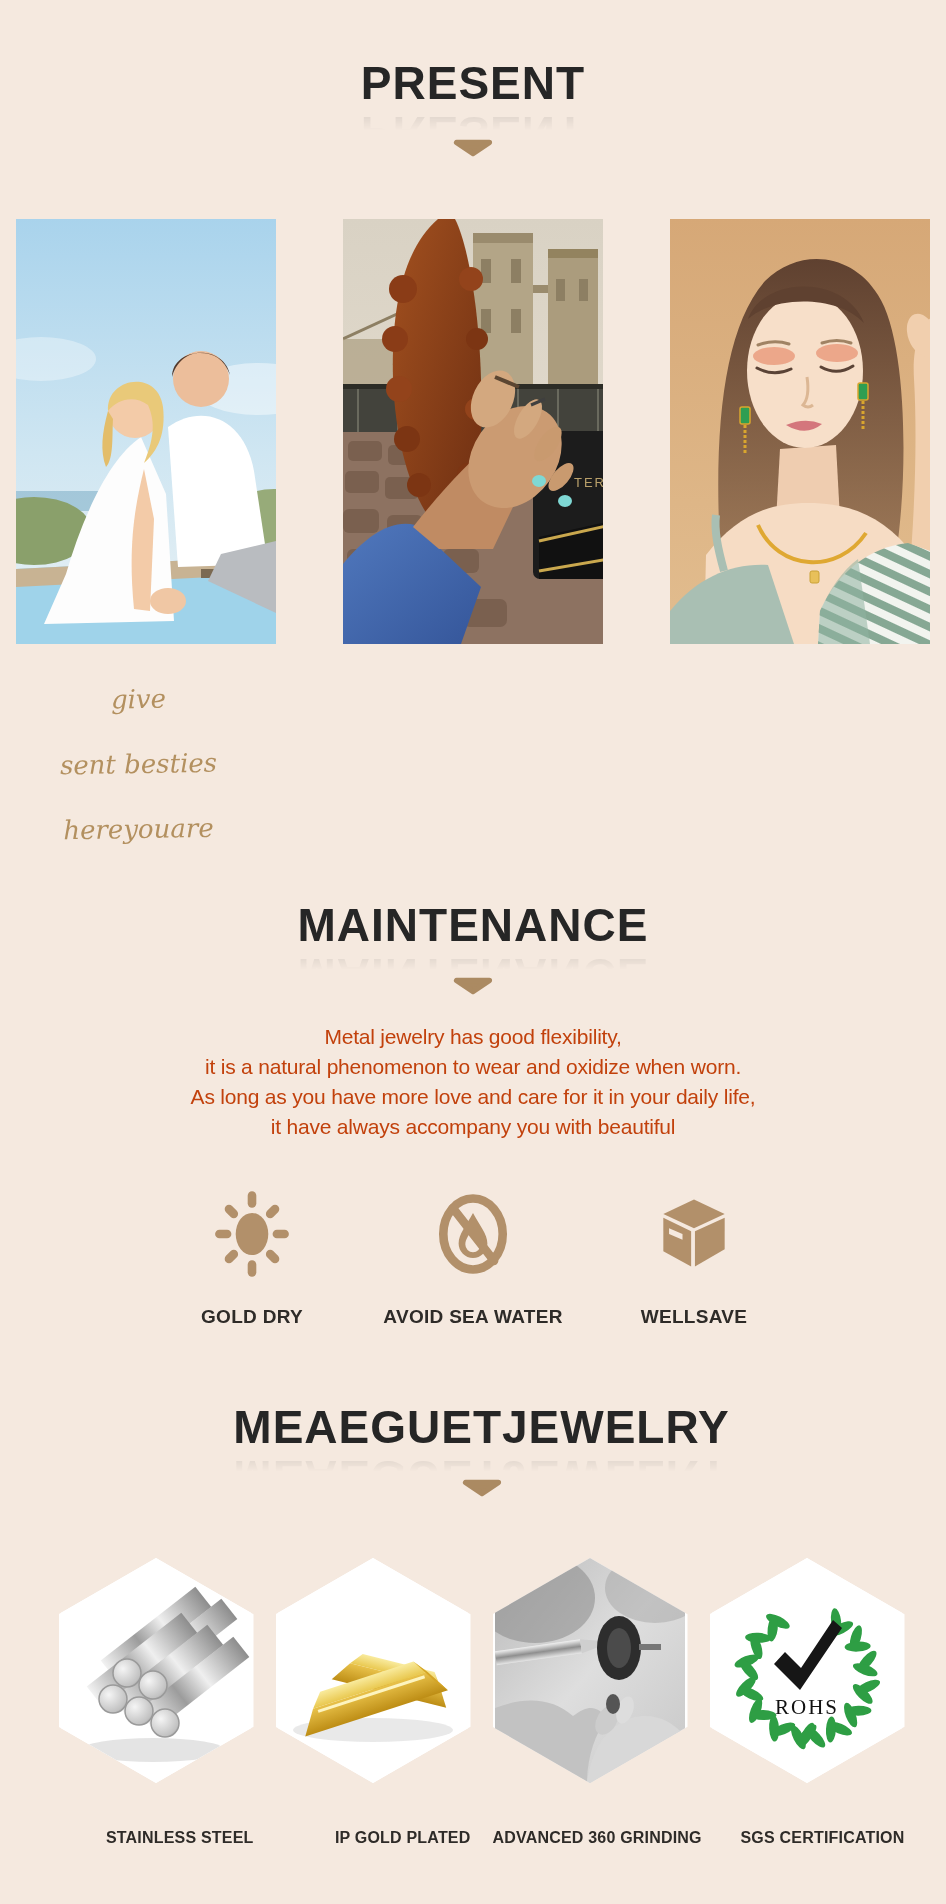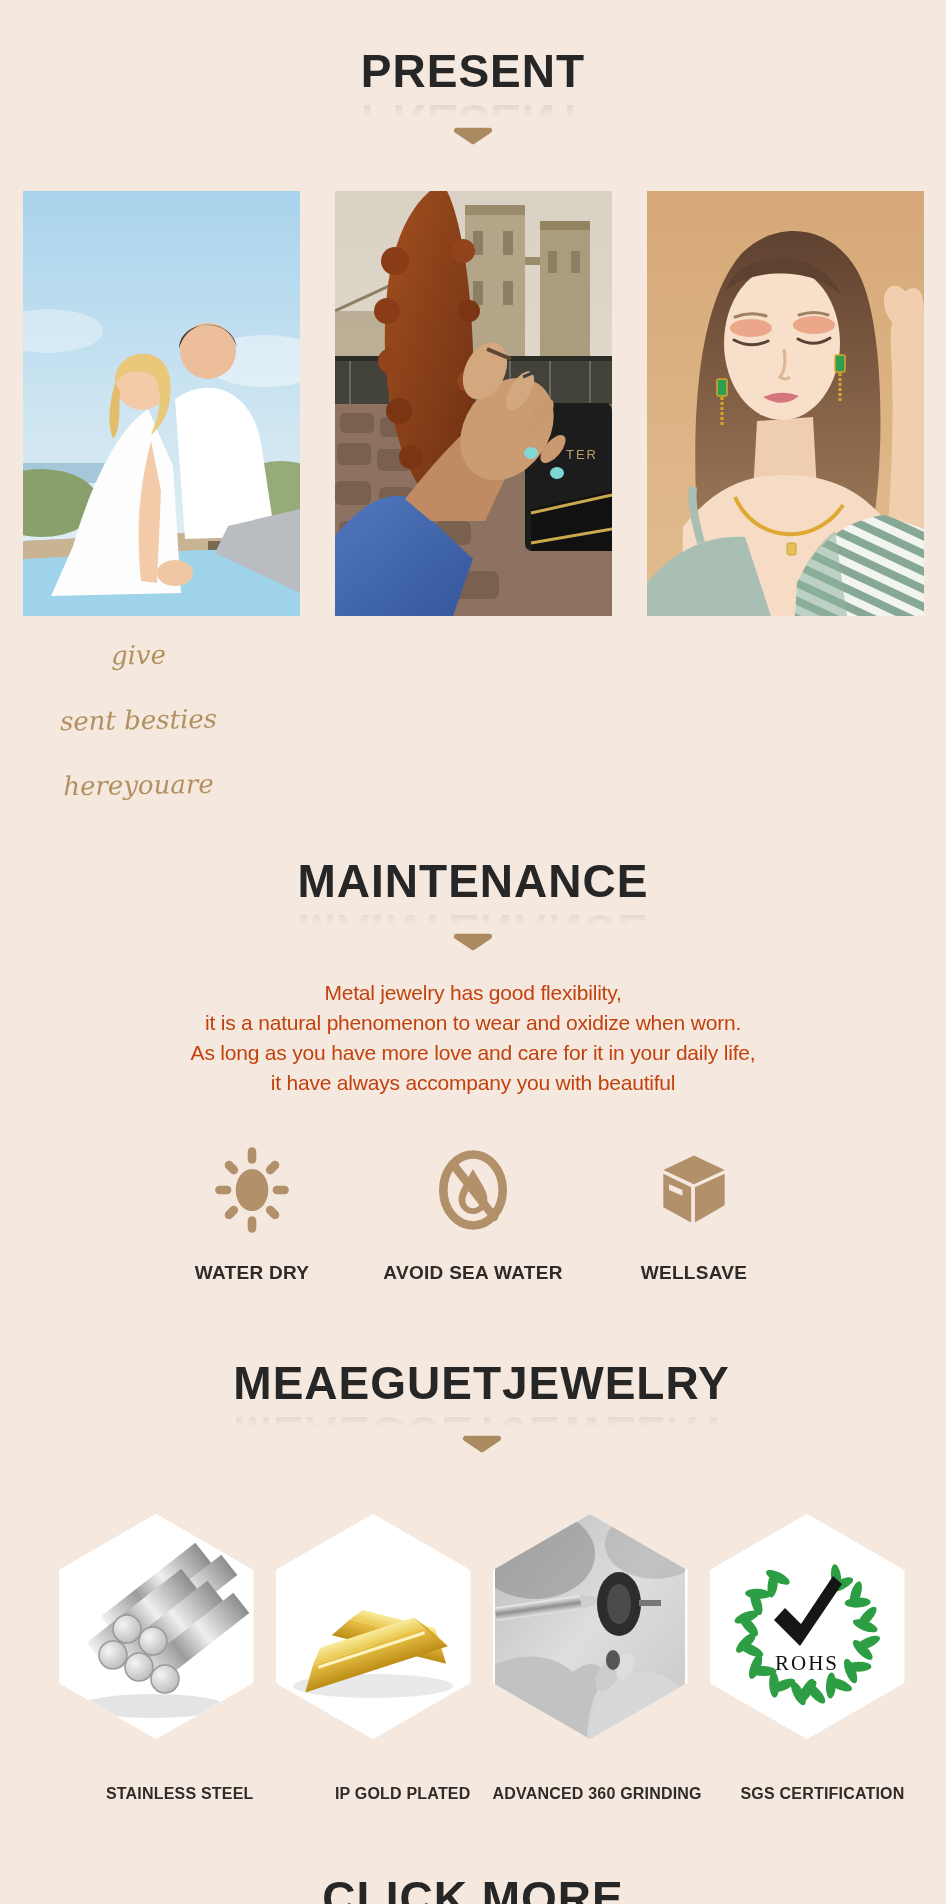--- a/index.html
+++ b/index.html
@@ -24,21 +24,21 @@
     opacity:.35;
   }
   .mirror{
     display:block;transform:scaleY(-1);
     font-size:46px;font-weight:700;letter-spacing:1px;line-height:50px;color:#3a3a3a;
   }
   .down-arrow{display:block;margin:0 auto;width:44px;height:20px;}
 
   
   .photo-row{display:flex;justify-content:center;gap:35px;margin-top:45px;}
-  .photo{width:277px;height:425px;margin:0;overflow:hidden;background:#c4b5fd;}
+  .photo{width:277px;height:425px;margin:16px;overflow:hidden;background:#c4b5fd;}
   .photo svg{display:block;}
   .caption-row{display:flex;justify-content:center;gap:35px;margin-top:24px;flex-direction:column;}
   .caption{
     width:277px;text-align:center;
     font-family:"DejaVu Serif", serif;font-style:italic;
     font-size:26px;color:#b3905f;transform:rotate(-1deg);
   }
 
   
   .maintenance{margin-top:56px;}
@@ -62,21 +62,21 @@
   .hex-label{width:195px;text-align:right;font-size:16px;font-weight:600;letter-spacing:.2px;color:#2e2b28;white-space:nowrap;}
 
   
   .click-more{margin-top:70px;padding-bottom:24px;}
 </style>
 </head>
 <body>
 
 <div class="page">
 
-  <section style="padding-top:46px;">
+  <section style="padding-top:58px;">
     <h2 class="section-title">PRESENT</h2>
     <div class="reflect" aria-hidden="true">
       <span class="mirror">PRESENT</span>
     </div>
     <svg class="down-arrow" viewBox="0 0 48 22">
       <polygon points="6,5 42,5 24,17" fill="#ab8a62" stroke="#ab8a62" stroke-width="6" stroke-linejoin="round"></polygon>
     </svg>
 
     <div class="photo-row">
 
@@ -294,21 +294,21 @@
               <line x1="48" y1="80" x2="48" y2="88"></line>
               <line x1="14" y1="48" x2="22" y2="48"></line>
               <line x1="74" y1="48" x2="82" y2="48"></line>
               <line x1="24" y1="22" x2="29" y2="27"></line>
               <line x1="67" y1="69" x2="72" y2="74"></line>
               <line x1="72" y1="22" x2="67" y2="27"></line>
               <line x1="29" y1="69" x2="24" y2="74"></line>
             </g>
           </svg>
         </span>
-        <div class="care-label">WATER DRY</div>
+        <div class="care-label">GOLD DRY</div>
       </div>
 
       <div class="care-item">
         <span class="care-icon">
           <svg viewBox="0 0 96 96" width="92" height="92">
             <ellipse cx="48" cy="48" rx="31" ry="37" fill="none" stroke="#b2906a" stroke-width="9"></ellipse>
             <path d="M48,26 C41,39 33,48 33,58 a15,15 0 0 0 30,0 C63,48 55,39 48,26 Z" fill="#b2906a"></path>
             <path d="M48,42 C44,49 40,53 40,59 a8,8 0 0 0 16,0 C56,53 52,49 48,42 Z" fill="#f5e9df"></path>
             <line x1="27" y1="21" x2="70" y2="76" stroke="#b2906a" stroke-width="9" stroke-linecap="round"></line>
           </svg>

